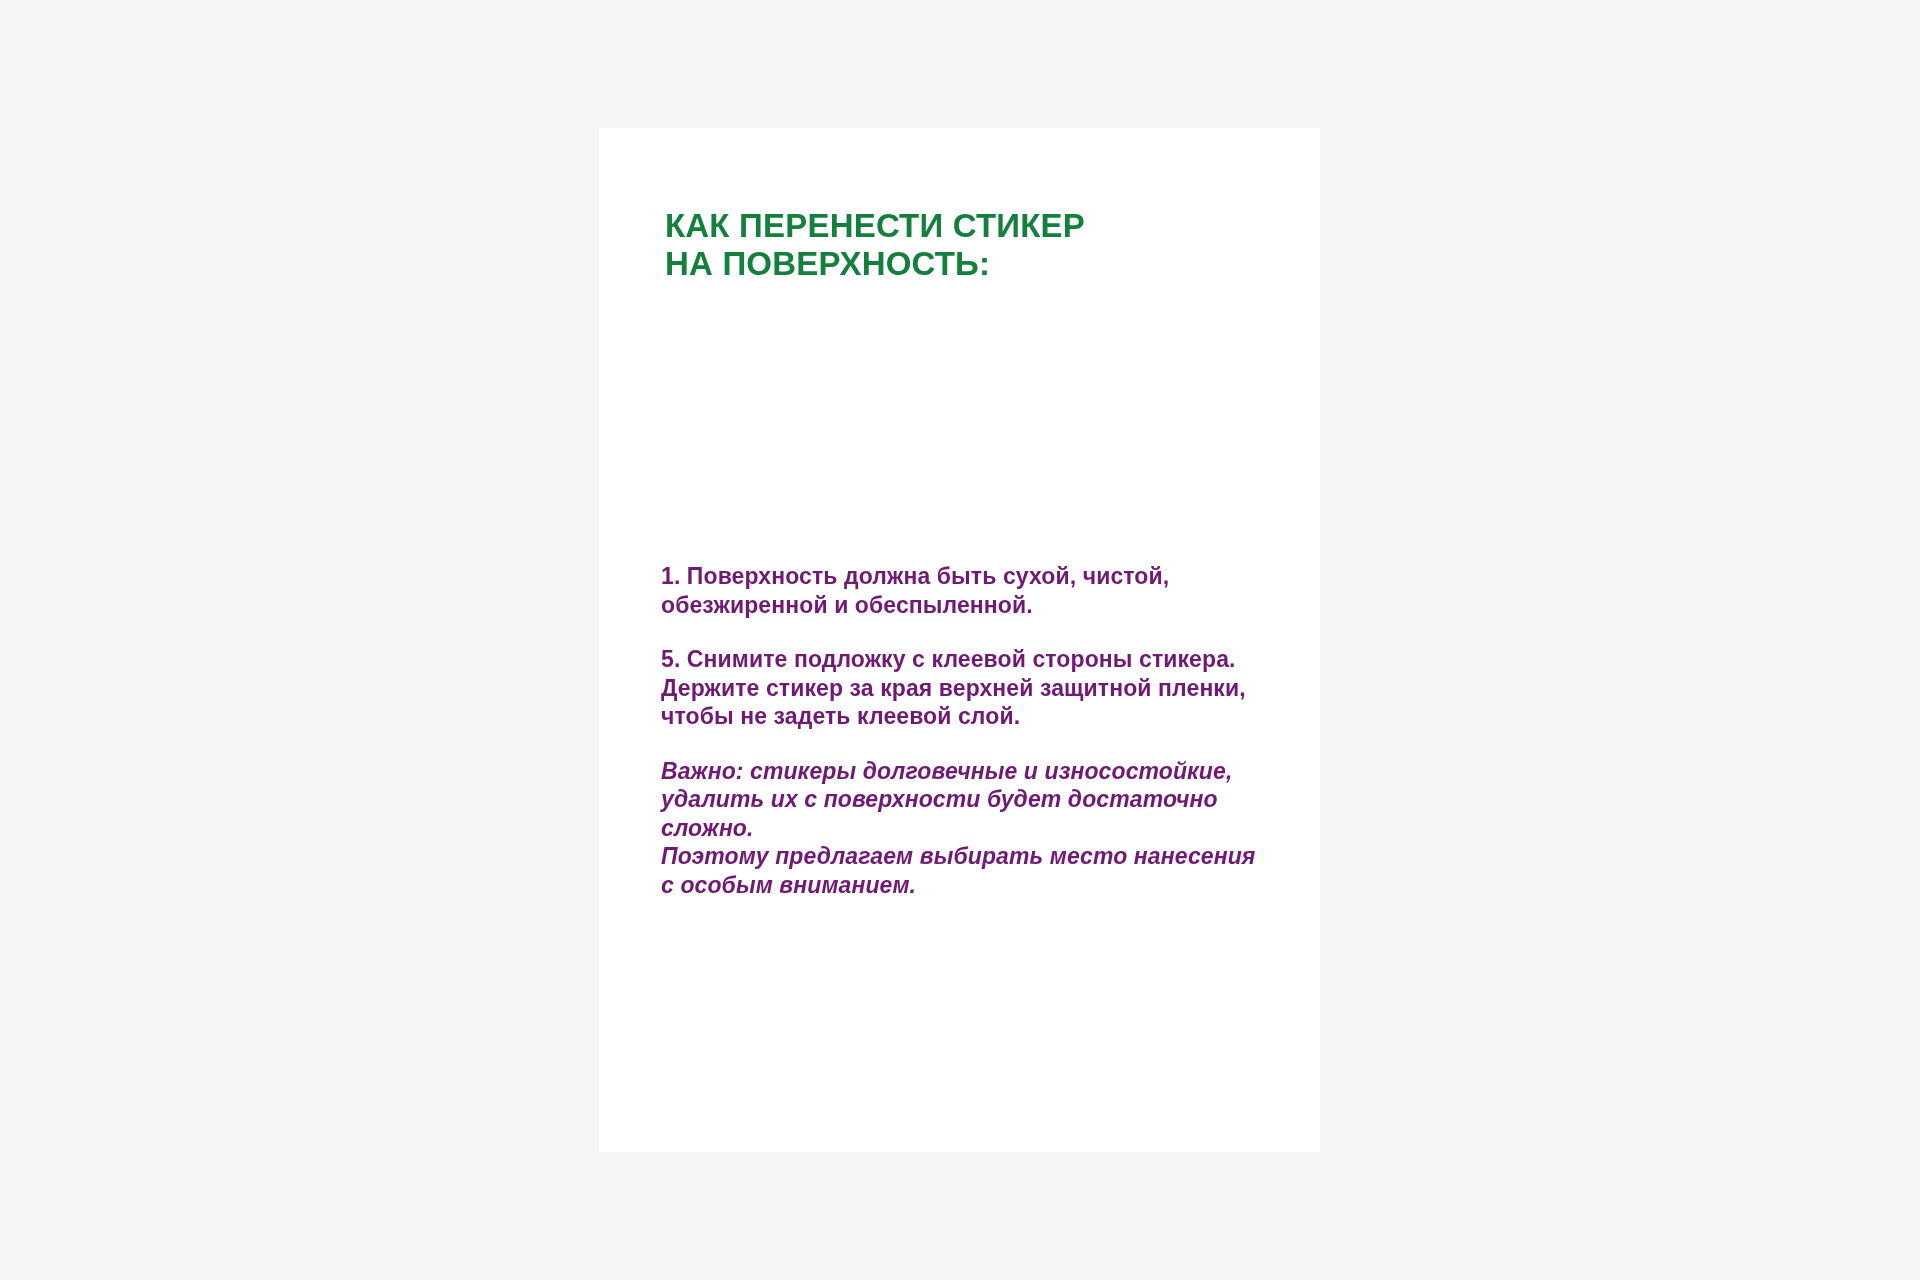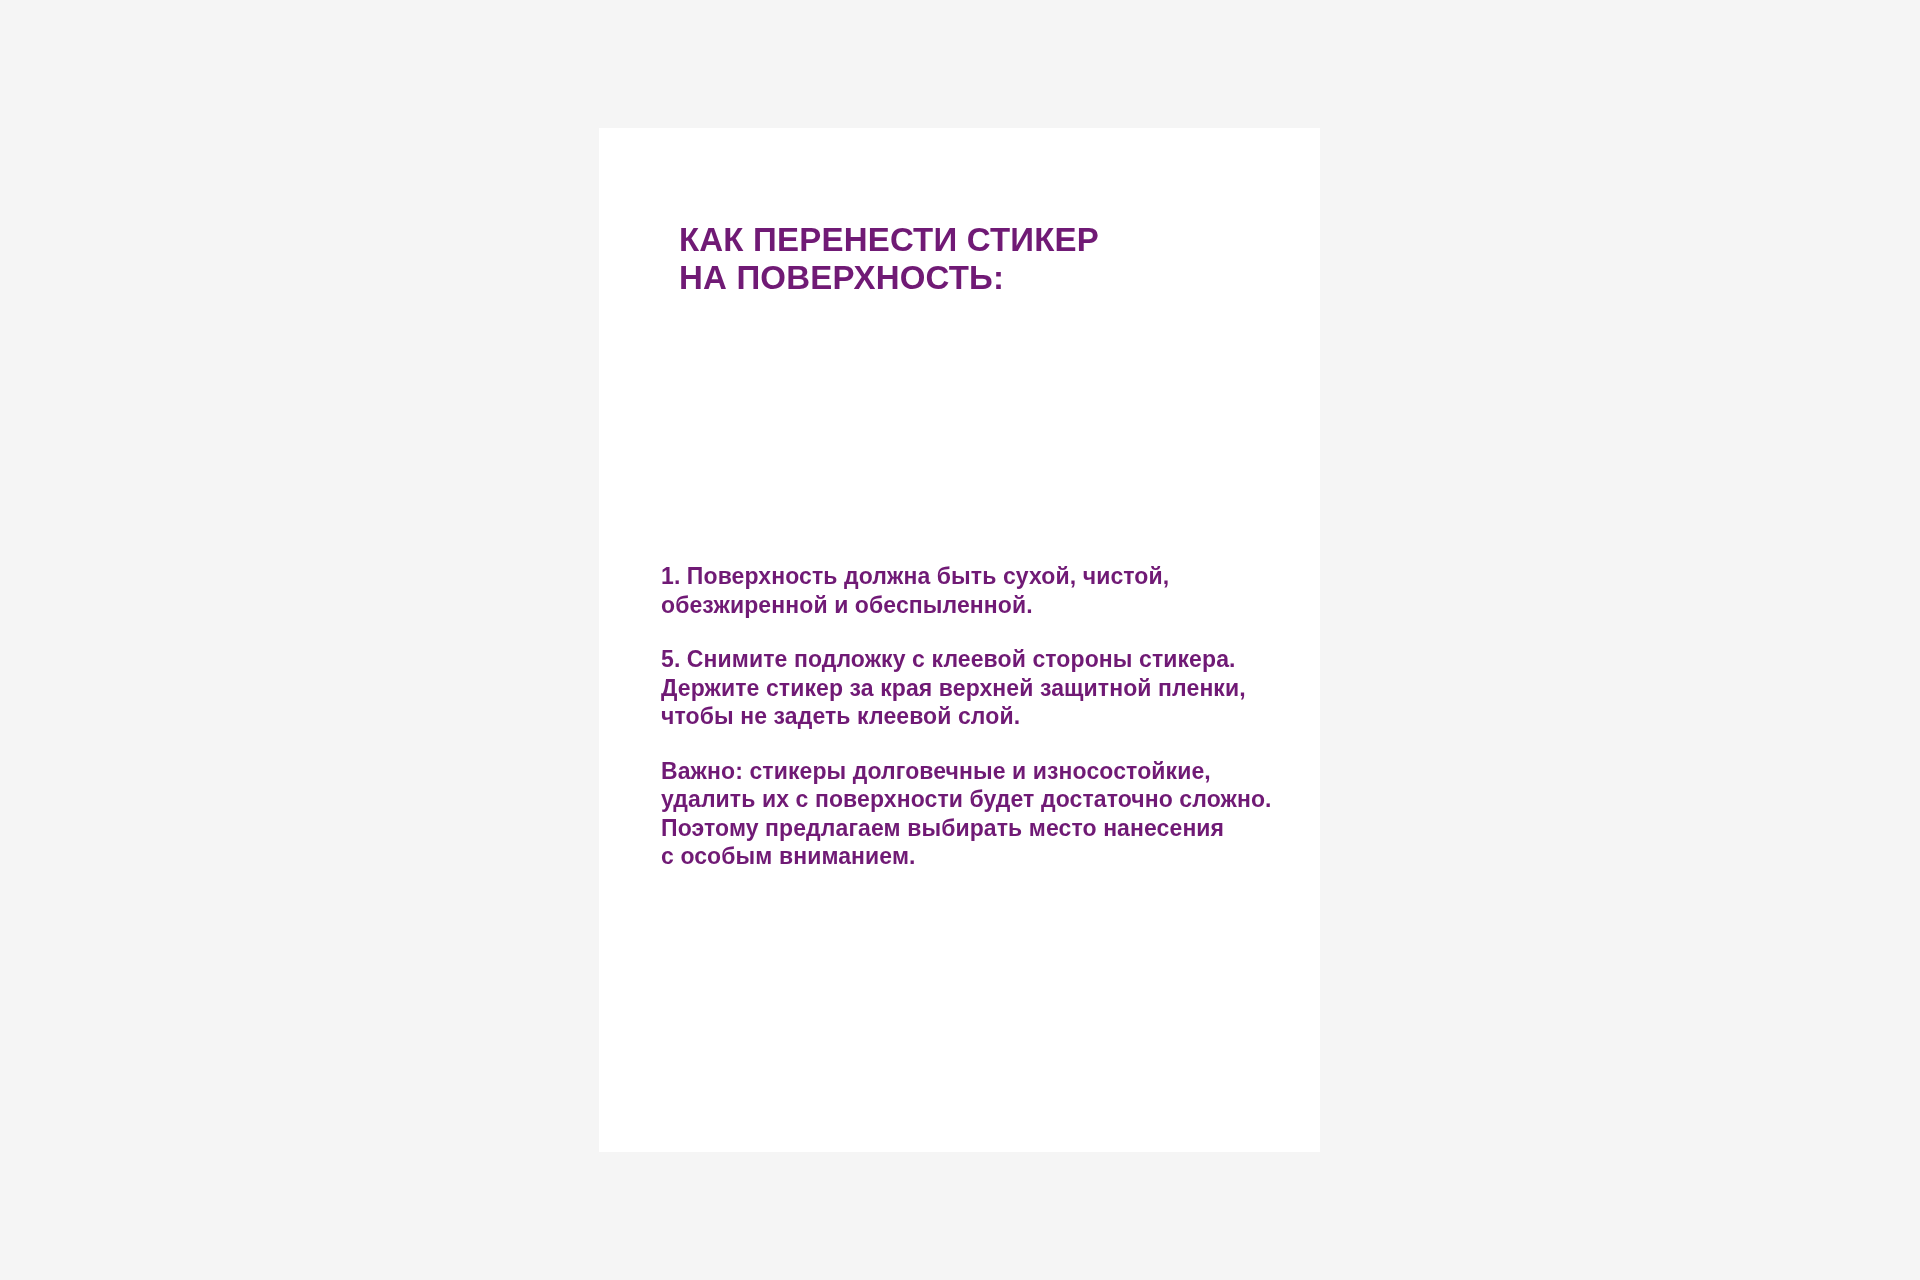--- a/index.html
+++ b/index.html
@@ -19,45 +19,46 @@
     left: 599px;
     top: 128px;
     width: 721px;
     height: 1024px;
     background: #ffffff;
   }
   .title {
     position: absolute;
     left: 66px;
     top: 79px;
-    margin: 14px;
+    margin: 0;
     font-size: 33px;
     line-height: 38px;
     font-weight: 700;
     letter-spacing: 0.2px;
-    color: #701a75;
+    color: #15803d;
     white-space: pre-line;
   }
   .body-text {
     position: absolute;
     left: 62px;
     top: 434px;
     right: 30px;
   }
   .para {
     margin: 0 0 26px 0;
     font-size: 23px;
     line-height: 28.5px;
     font-weight: 700;
     letter-spacing: 0.1px;
     color: #701a75;
     white-space: pre-line;
   }
   .para:last-child {
     margin-bottom: 0;
+    font-style: italic;
   }
 </style>
 </head>
 <body>
 
 <div class="page">
   <div class="card">
     <h1 class="title">КАК ПЕРЕНЕСТИ СТИКЕР
 НА ПОВЕРХНОСТЬ:</h1>
     <div class="body-text">

